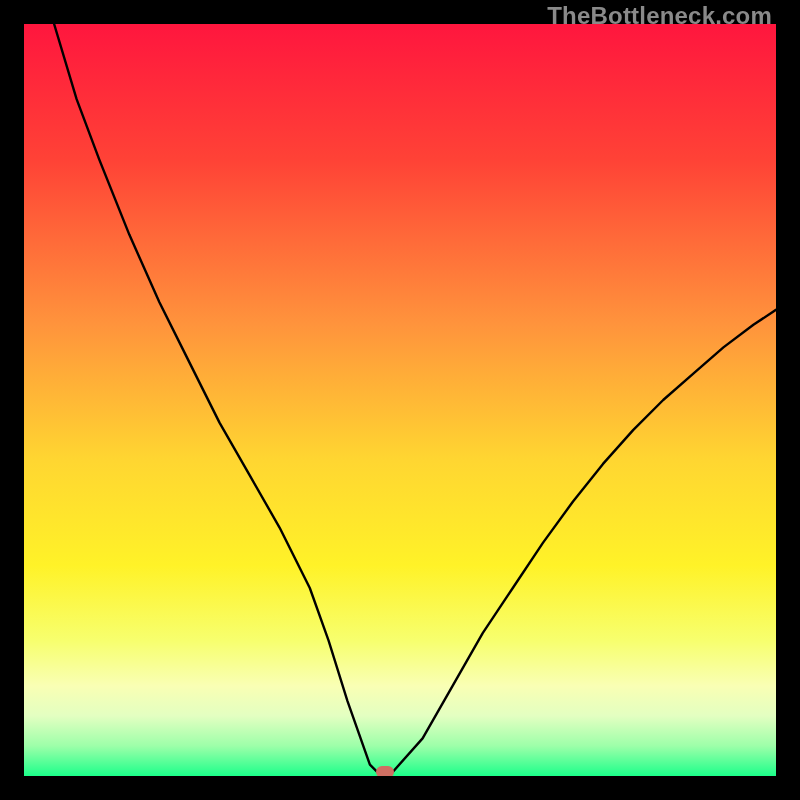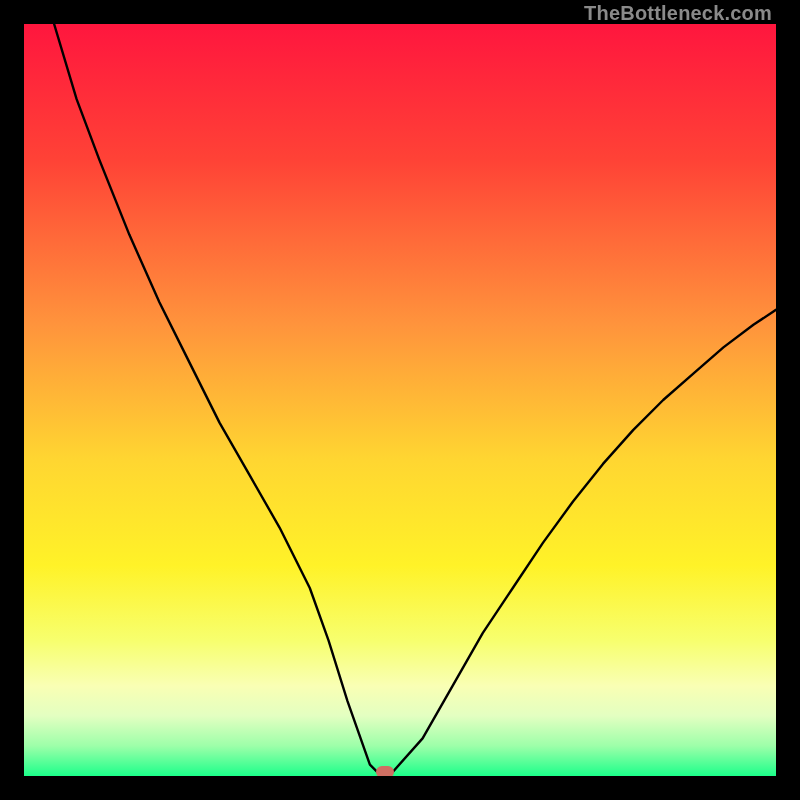--- a/index.html
+++ b/index.html
@@ -28,21 +28,21 @@
   }
   .gradient {
     position: absolute;
     left: 0; top: 0; right: 0; bottom: 0;
   }
   .watermark {
     position: absolute;
     top: 2px;
     right: 28px;
     font-family: Arial, Helvetica, sans-serif;
-    font-size: 20px;
+    font-size: 24px;
     font-weight: 600;
     color: #8a8a8a;
     letter-spacing: 0.2px;
     user-select: none;
   }
   svg.curve {
     position: absolute;
     left: 0; top: 0;
   }
   .marker {

